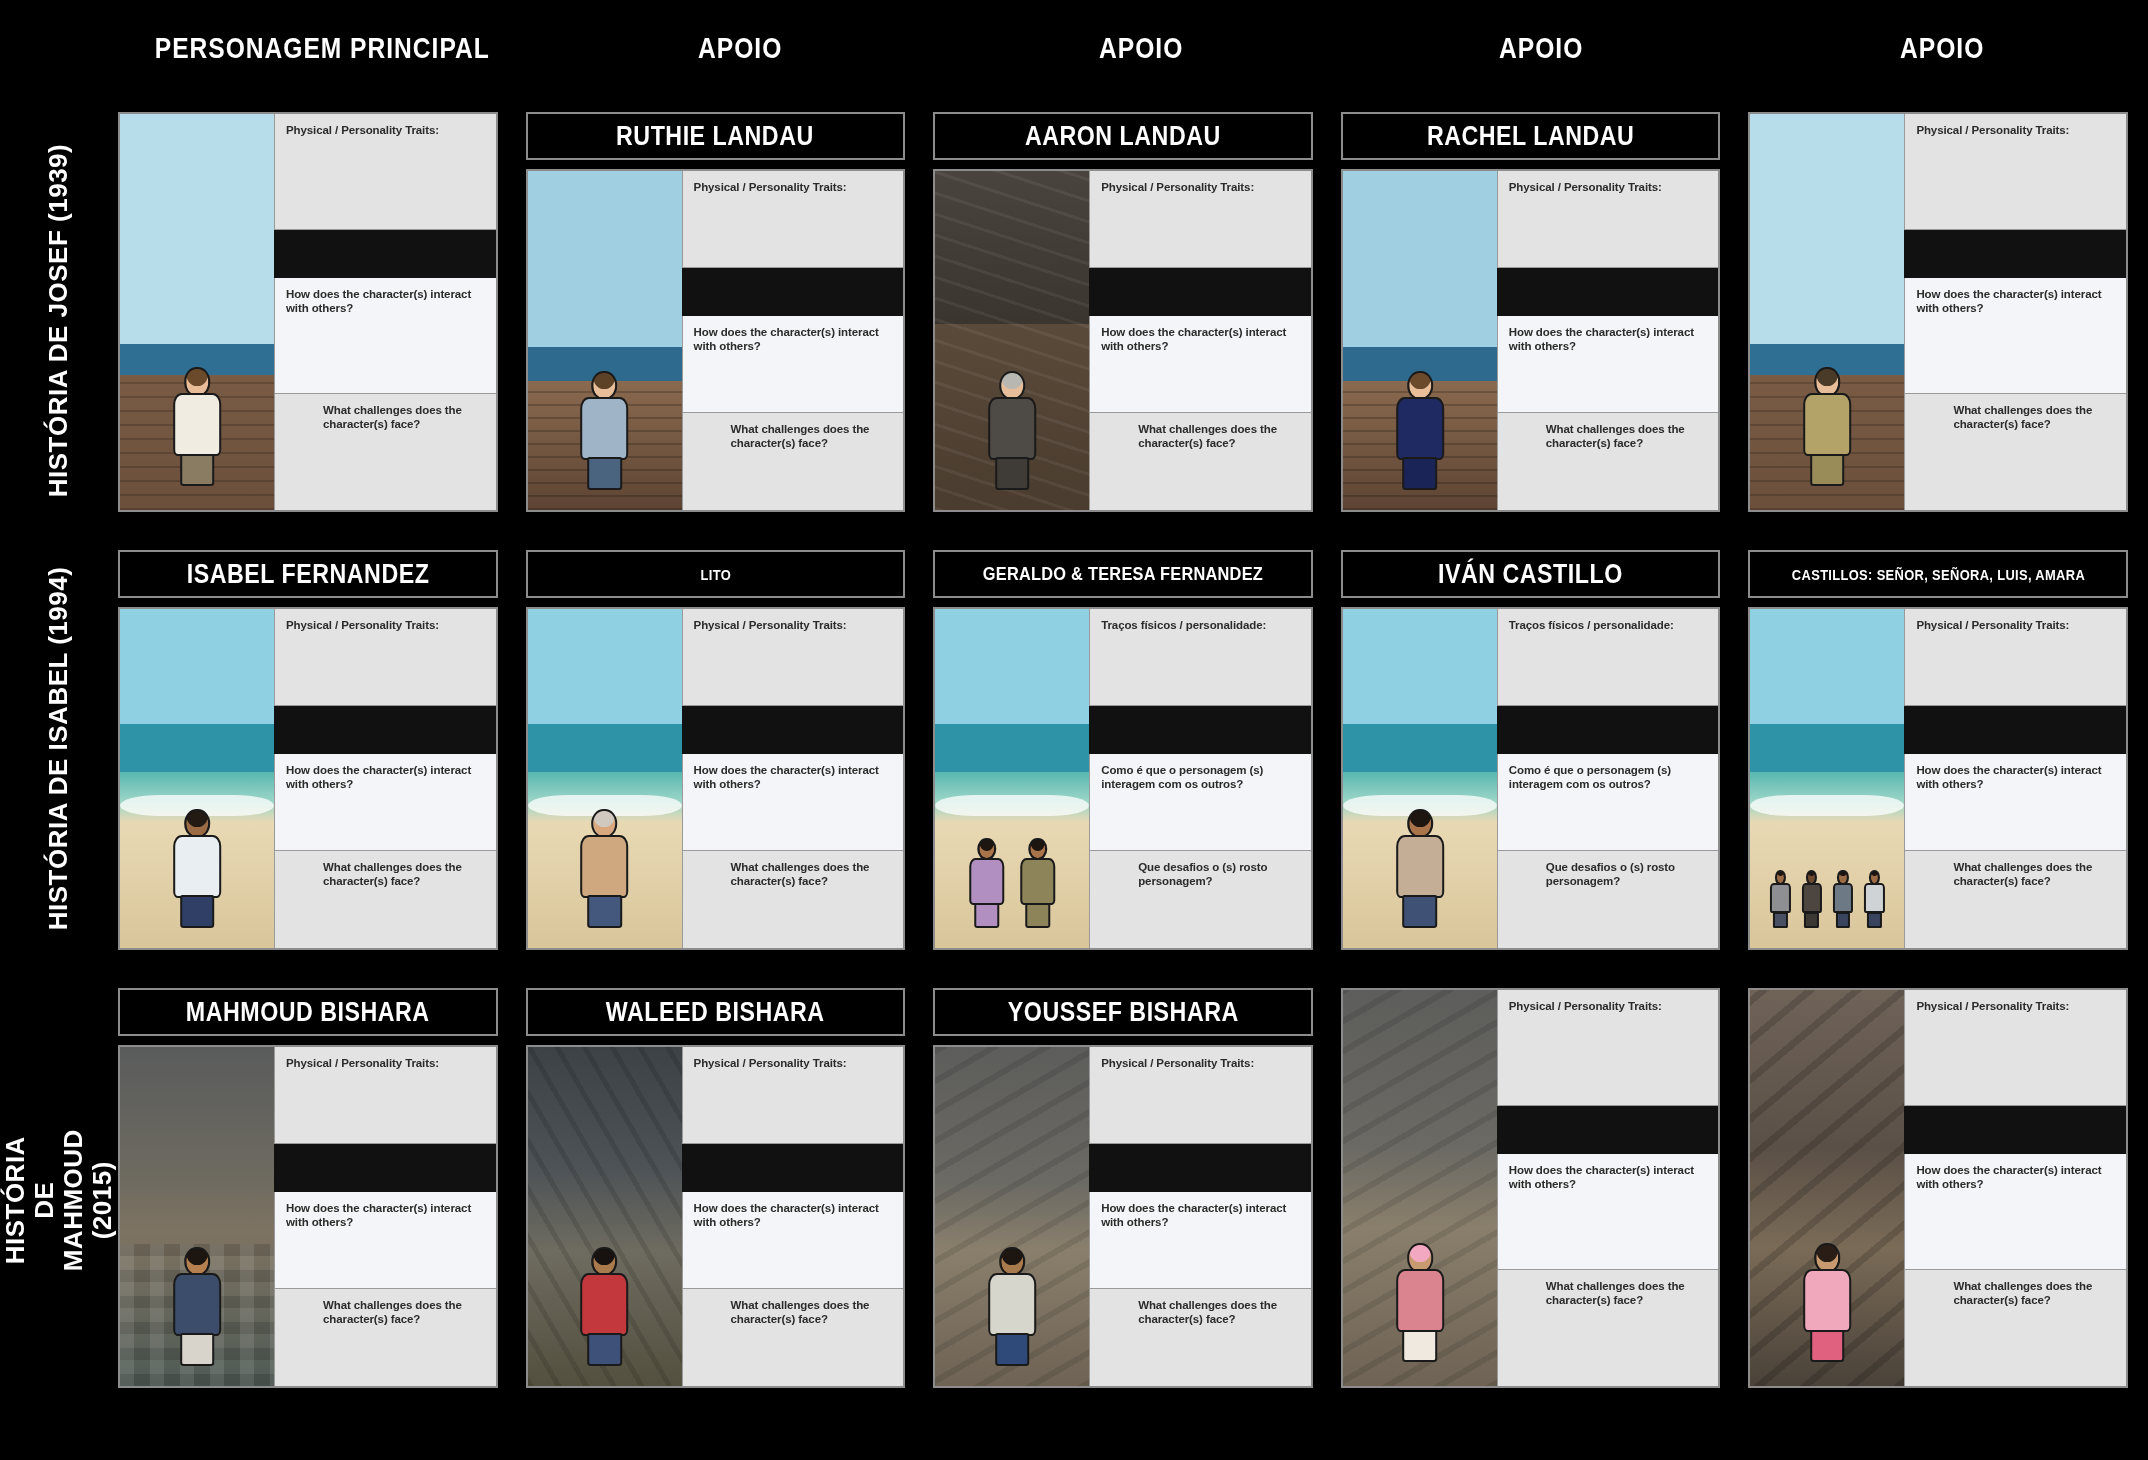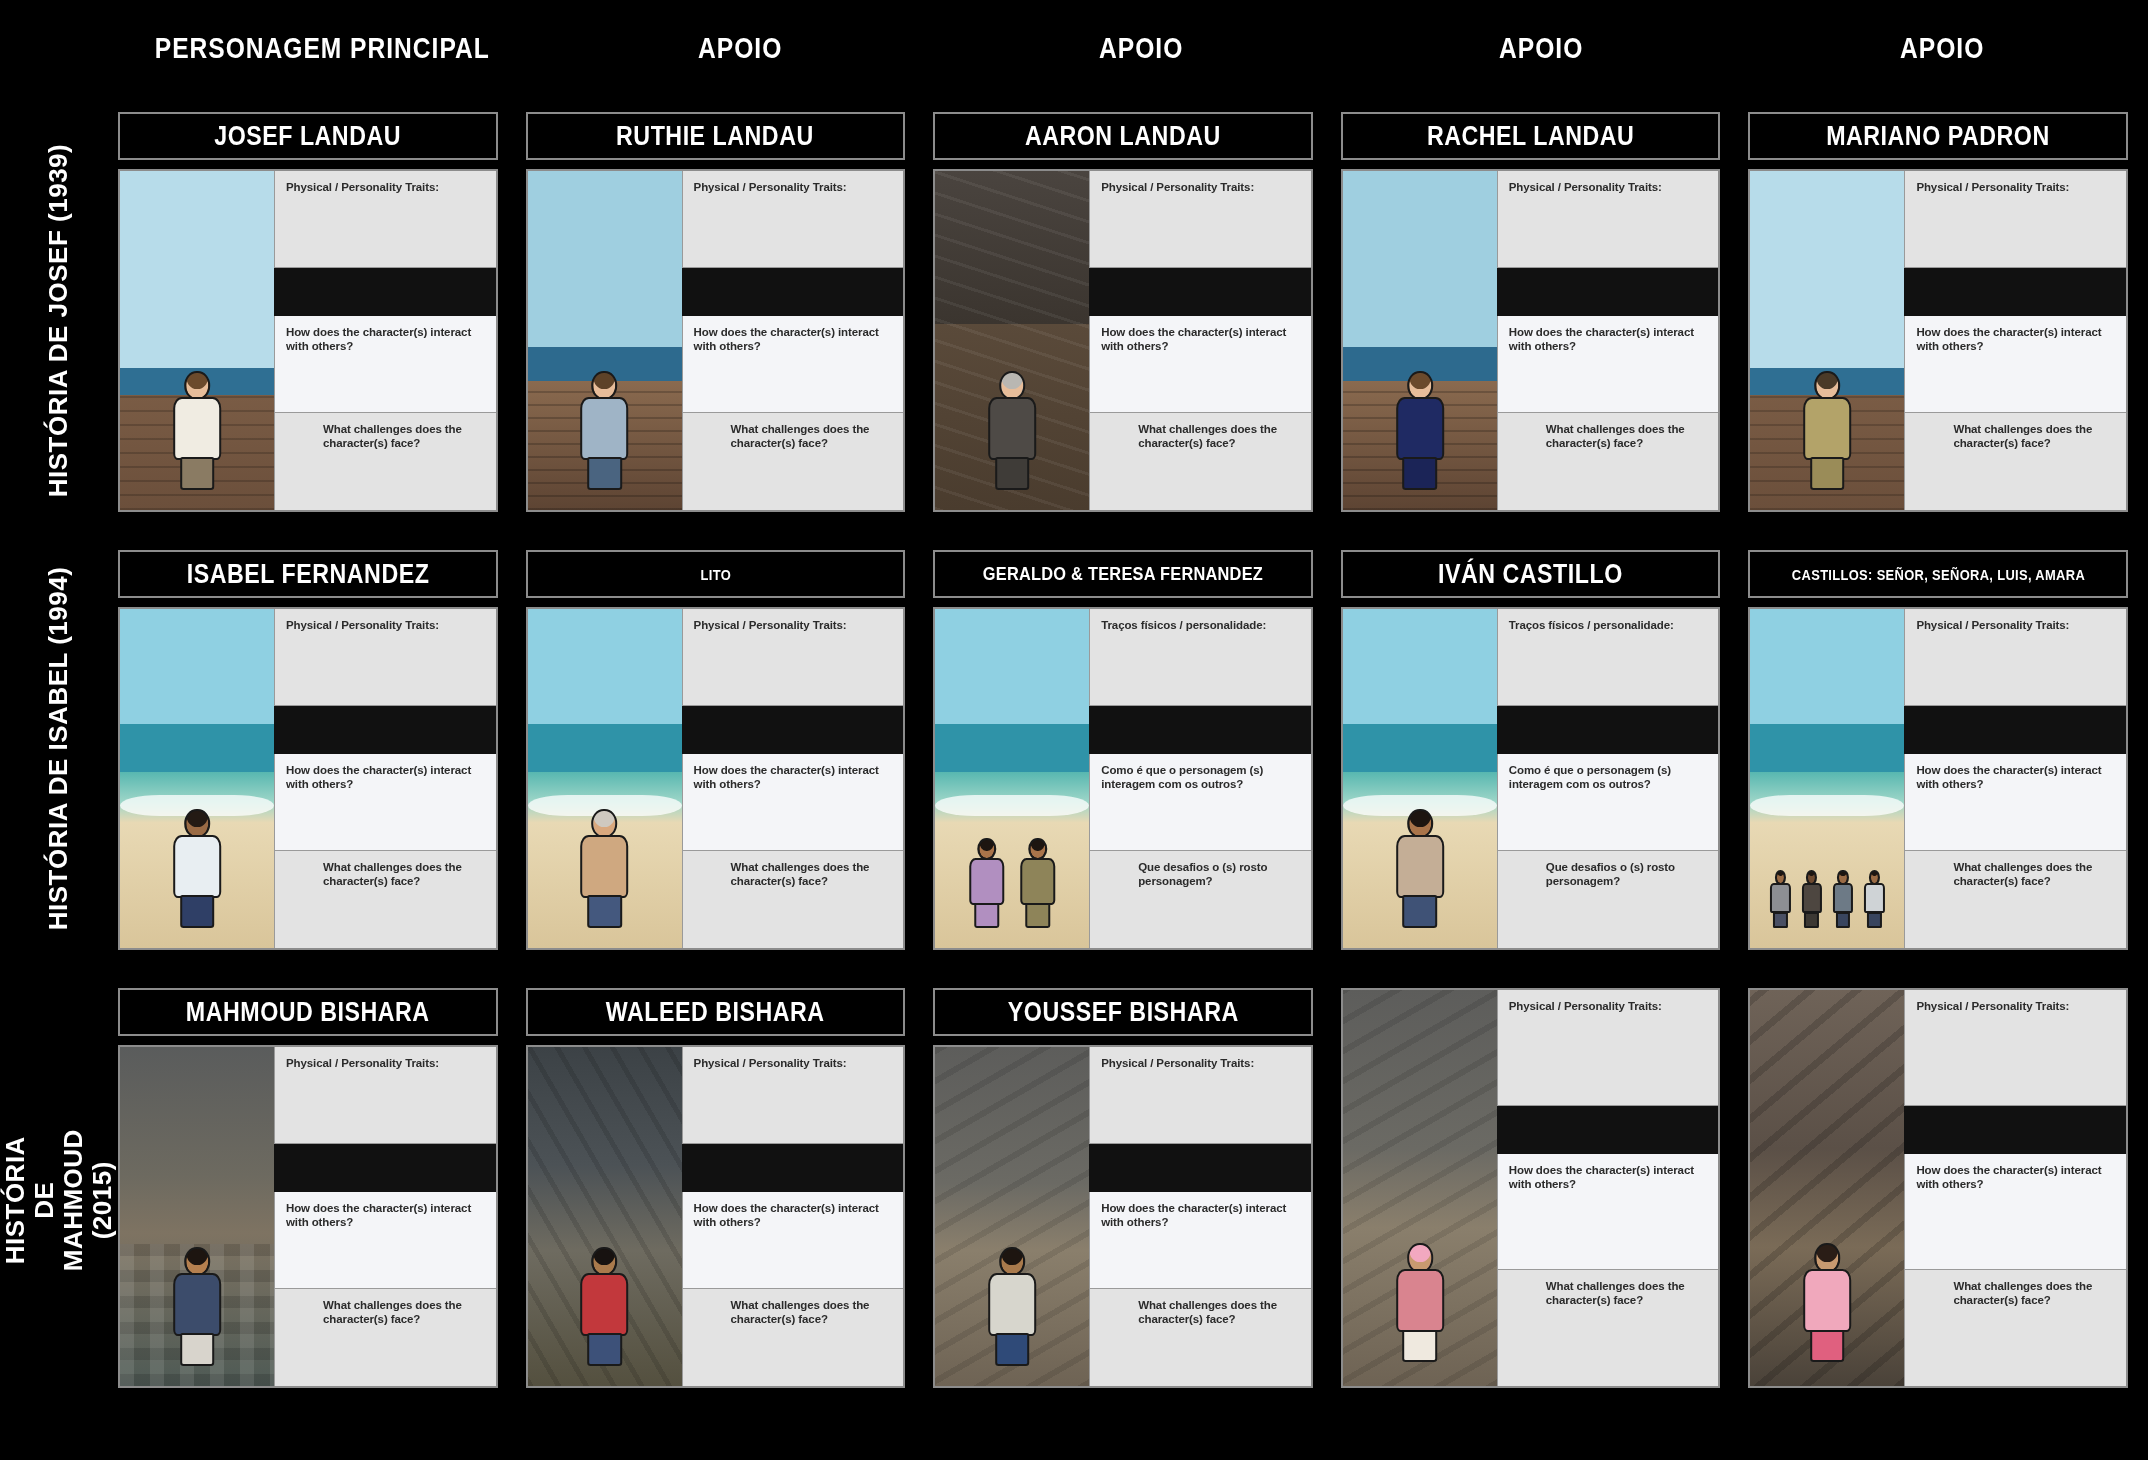--- a/index.html
+++ b/index.html
@@ -151,23 +151,20 @@
   </div>
   <div class="row-label" id="row-label-1">
     <div class="vtext">HISTÓRIA DE ISABEL (1994)</div>
   </div>
   <div class="row-label" id="row-label-2">
     <div class="vtext two-line">HISTÓRIA DE MAHMOUD (2015)</div>
   </div>
 
   <div class="grid">
       <div class="cell">
-        <div class="cell-title">
-          <span>JOSEF LANDAU</span>
-        </div>
         <div class="cell-body">
           <div class="art">
             <div class="scene sc-ship-sky"></div>
             <div class="fig">
               <div class="head" style="background:#6b4a2c;box-shadow:inset 0 -9px 0 #e7bd9a;"></div>
               <div class="body" style="background:#f0ece2;"></div>
               <div class="legs" style="background:#8a7b63;"></div>
             </div>
           </div>
           <div class="panels">
@@ -255,23 +252,20 @@
             <div class="panel b">
               <div class="panel-label">How does the character(s) interact with others?</div>
             </div>
             <div class="panel c">
               <div class="panel-label">What challenges does the character(s) face?</div>
             </div>
           </div>
         </div>
       </div>
       <div class="cell">
-        <div class="cell-title">
-          <span>MARIANO PADRON</span>
-        </div>
         <div class="cell-body">
           <div class="art">
             <div class="scene sc-ship-sky"></div>
             <div class="fig">
               <div class="head" style="background:#4a3a28;box-shadow:inset 0 -9px 0 #e7bd9a;"></div>
               <div class="body" style="background:#b3a369;"></div>
               <div class="legs" style="background:#9a8c58;"></div>
             </div>
           </div>
           <div class="panels">

